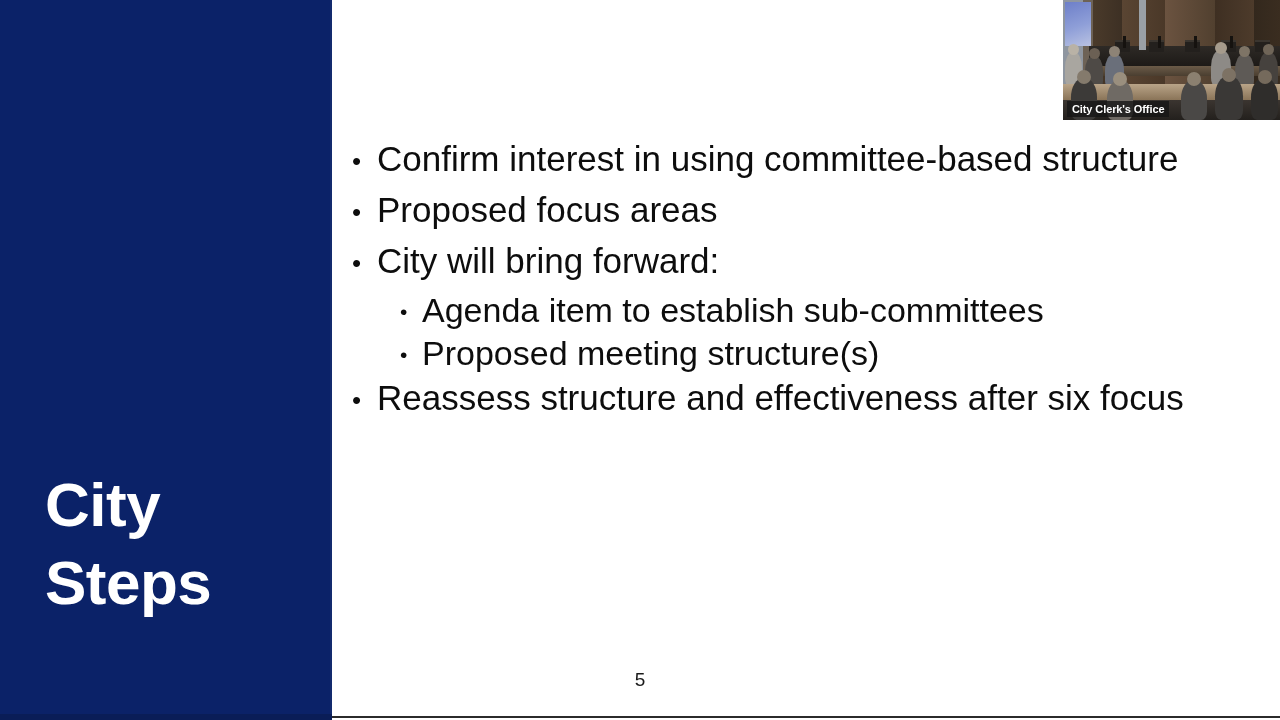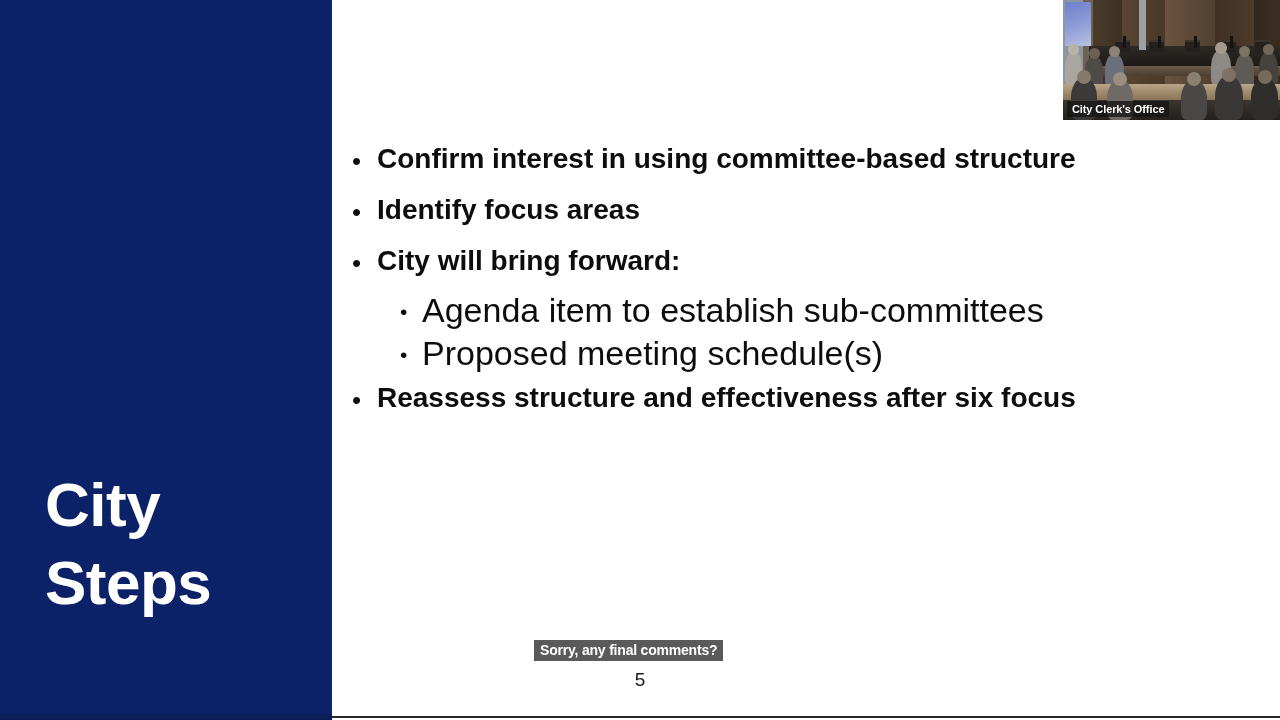--- a/index.html
+++ b/index.html
@@ -92,23 +92,22 @@
   }
   .level-1 .bullet-marker {
     width: 22px;
     font-size: 21px;
     padding-top: 6px;
   }
   .bullet-text {
     flex: 1 1 auto;
   }
   .level-0 .bullet-text {
-    font-size: 28px;
+    font-size: 35px;
     line-height: 34px;
-    font-weight: bold;
   }
   .level-1 .bullet-text {
     font-size: 34px;
     line-height: 31px;
   }
 
   
   #caption-bar {
     position: absolute;
     left: 534px;
@@ -244,48 +243,47 @@
 
     <div id="bullet-list">
 
       <div class="bullet-row level-0">
         <span class="bullet-marker">•</span>
         <span class="bullet-text">Confirm interest in using committee-based structure</span>
       </div>
 
       <div class="bullet-row level-0">
         <span class="bullet-marker">•</span>
-        <span class="bullet-text">Identify focus areas</span>
+        <span class="bullet-text">Proposed focus areas</span>
       </div>
 
       <div class="bullet-row level-0">
         <span class="bullet-marker">•</span>
         <span class="bullet-text">City will bring forward:</span>
       </div>
 
       <div class="bullet-row level-1">
         <span class="bullet-marker">•</span>
         <span class="bullet-text">Agenda item to establish sub-committees</span>
       </div>
 
       <div class="bullet-row level-1">
         <span class="bullet-marker">•</span>
-        <span class="bullet-text">Proposed meeting schedule(s)</span>
+        <span class="bullet-text">Proposed meeting structure(s)</span>
       </div>
 
       <div class="bullet-row level-0">
         <span class="bullet-marker">•</span>
         <span class="bullet-text">Reassess structure and effectiveness after six focus</span>
       </div>
 
     </div>
 
   </div>
 
-  <div id="caption-bar">Sorry, any final comments?</div>
 
   <div id="slide-number">5</div>
 
   <div id="bottom-rule-left"></div>
   <div id="bottom-rule"></div>
 
   <div id="video-thumb">
 
     <div class="vt-layer vt-wall"></div>
     <div class="vt-layer vt-window"></div>

